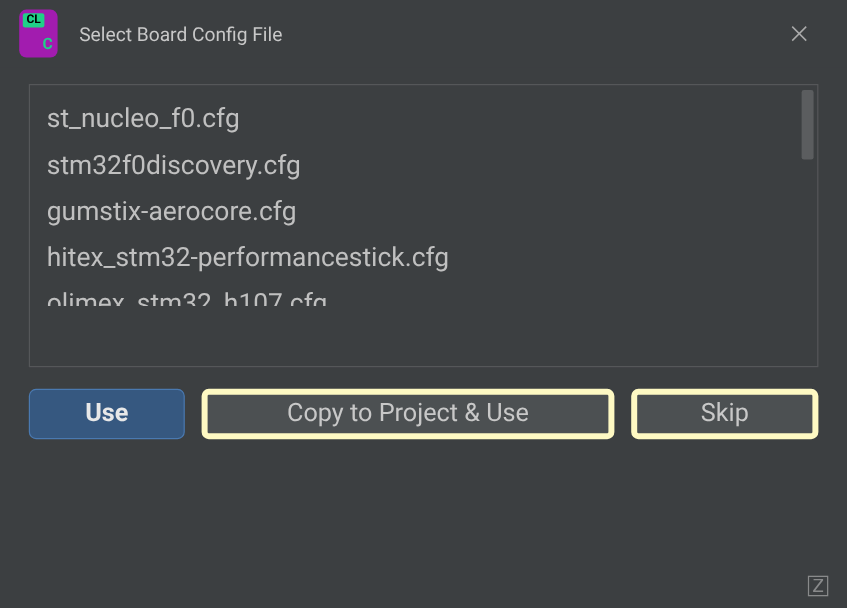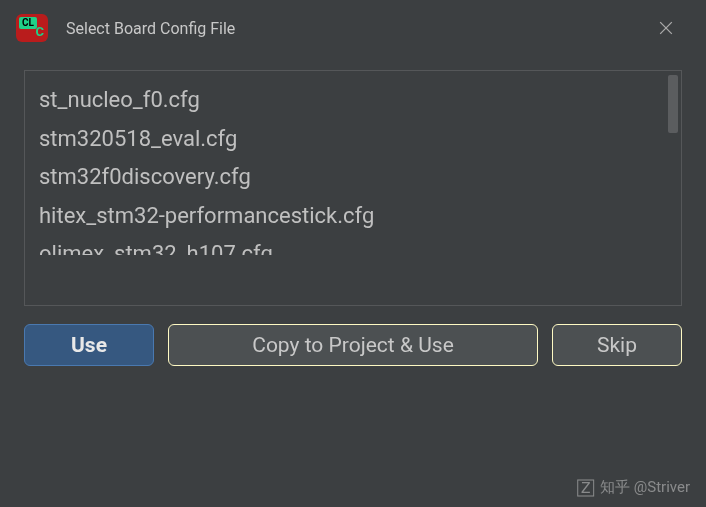--- a/index.html
+++ b/index.html
@@ -18,22 +18,22 @@
     }
     .titlebar {
       display: flex;
       align-items: center;
       height: 56px;
       padding: 0 20px 0 16px;
       background: #3c3f41;
     }
     .app-icon {
       width: 32px;
-      height: 28px;
-      background: #b91c1c;
+      height: 40px;
+      background: #a21caf;
       border-radius: 6px;
       display: flex;
       align-items: center;
       justify-content: center;
       position: relative;
       margin-right: 18px;
     }
     .app-icon-badge {
       position: absolute;
       top: 3px;
@@ -115,38 +115,38 @@
       align-items: center;
     }
     .btn {
       height: 42px;
       border-radius: 6px;
       font-size: 21px;
       display: flex;
       align-items: center;
       justify-content: center;
       cursor: pointer;
-      border: 1px solid #fef9c3;
+      border: 5px solid #fef9c3;
       background: #4c5052;
       color: #c8c8c8;
       padding: 0 20px;
     }
     .btn-primary {
       background: #365880;
       border: 1px solid #4a79b0;
       color: #e8e8e8;
       font-weight: 700;
       width: 130px;
       padding: 17px;
     }
     .btn-copy {
       flex: 1;
     }
     .btn-skip {
-      width: 130px;
+      width: 156px;
       padding: 0;
     }
     .watermark {
       position: absolute;
       bottom: 10px;
       right: 16px;
       font-size: 15px;
       color: rgba(200,200,200,0.55);
       display: flex;
       align-items: center;
@@ -171,31 +171,30 @@
       <line x1="5" y1="5" x2="19" y2="19"></line>
       <line x1="19" y1="5" x2="5" y2="19"></line>
     </svg>
   </div>
 </div>
 
 <div class="content">
   <div class="list-box">
     <div class="list-inner">
       <div class="list-item">st_nucleo_f0.cfg</div>
-      <div class="list-item">stm320518_eval.cfg</div>
       <div class="list-item">stm32f0discovery.cfg</div>
+      <div class="list-item">gumstix-aerocore.cfg</div>
       <div class="list-item">hitex_stm32-performancestick.cfg</div>
       <div class="list-item cut">olimex_stm32_h107.cfg</div>
     </div>
     <div class="scrollbar-thumb"></div>
   </div>
 </div>
 
 <div class="button-row">
   <div class="btn btn-primary">Use</div>
   <div class="btn btn-copy">Copy to Project &amp; Use</div>
   <div class="btn btn-skip">Skip</div>
 </div>
 
 <div class="watermark">
   <span class="watermark-icon">🅉</span>
-  <span>知乎 @Striver</span>
 </div>
 
 </body></html>

